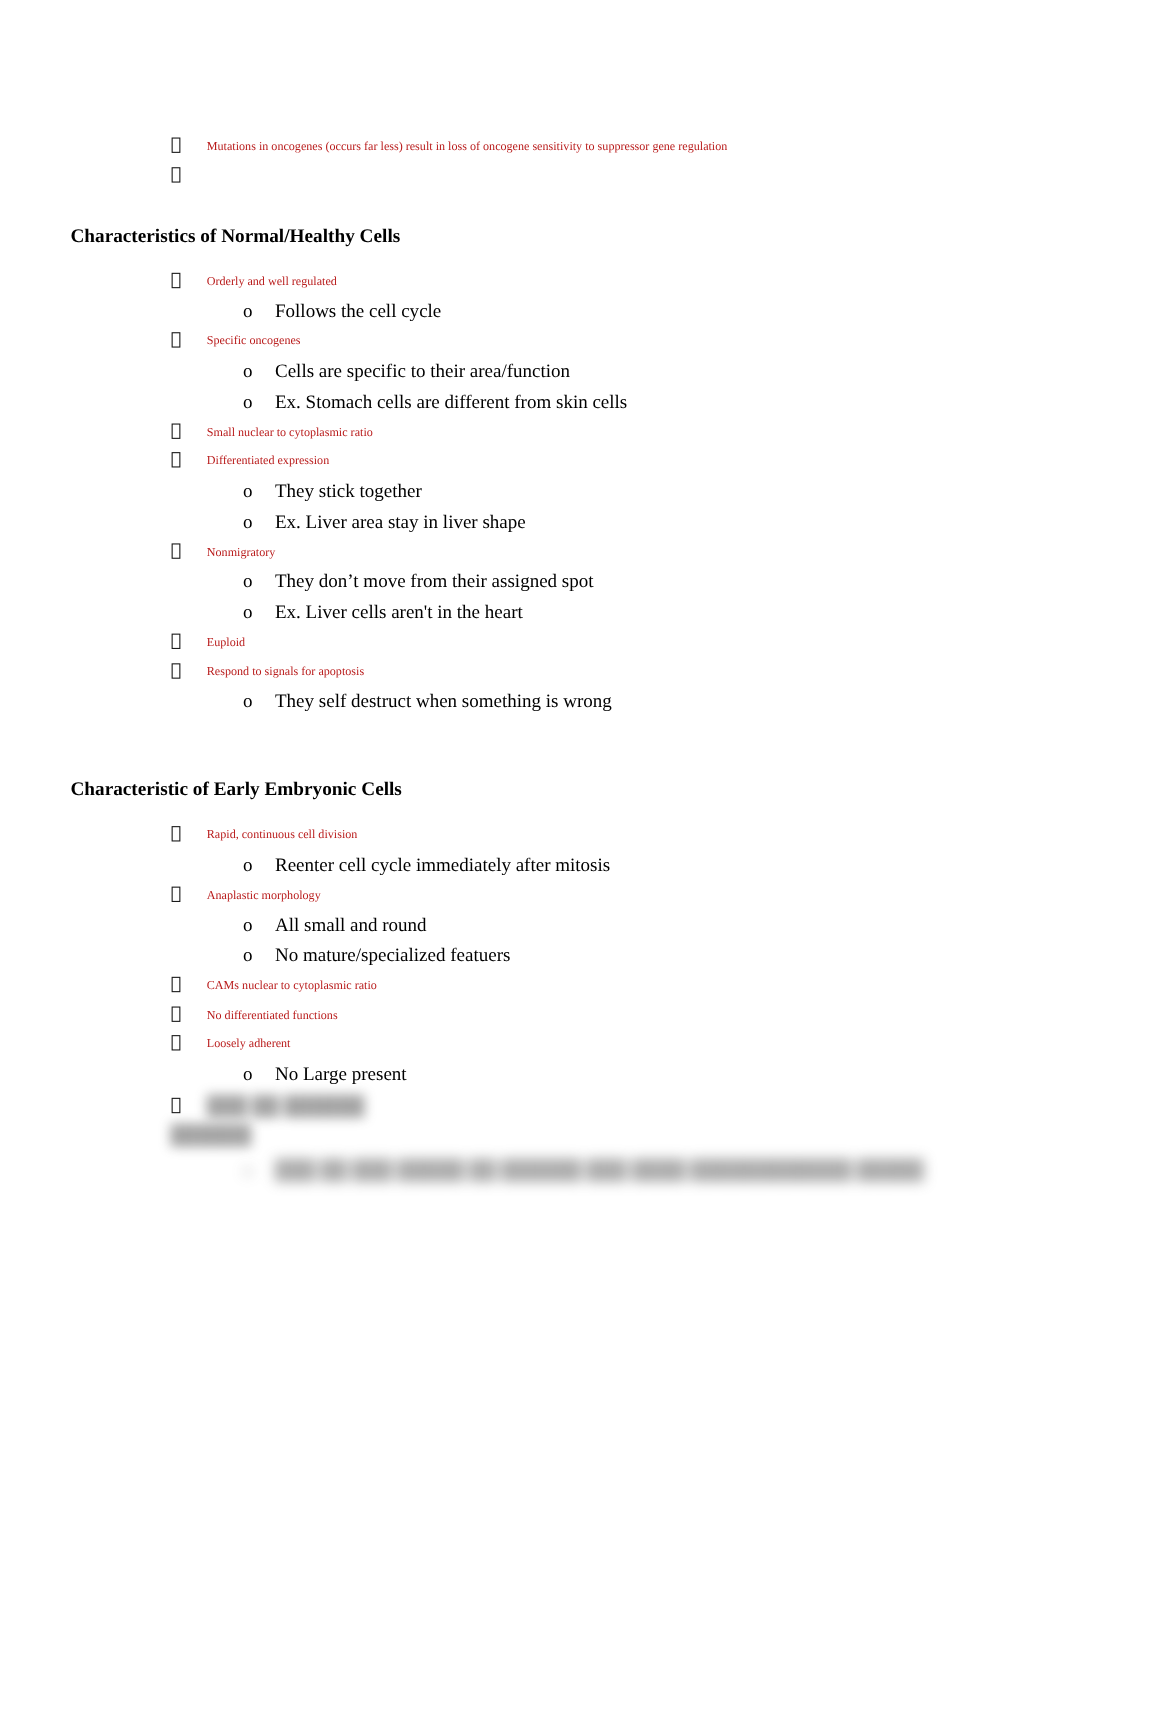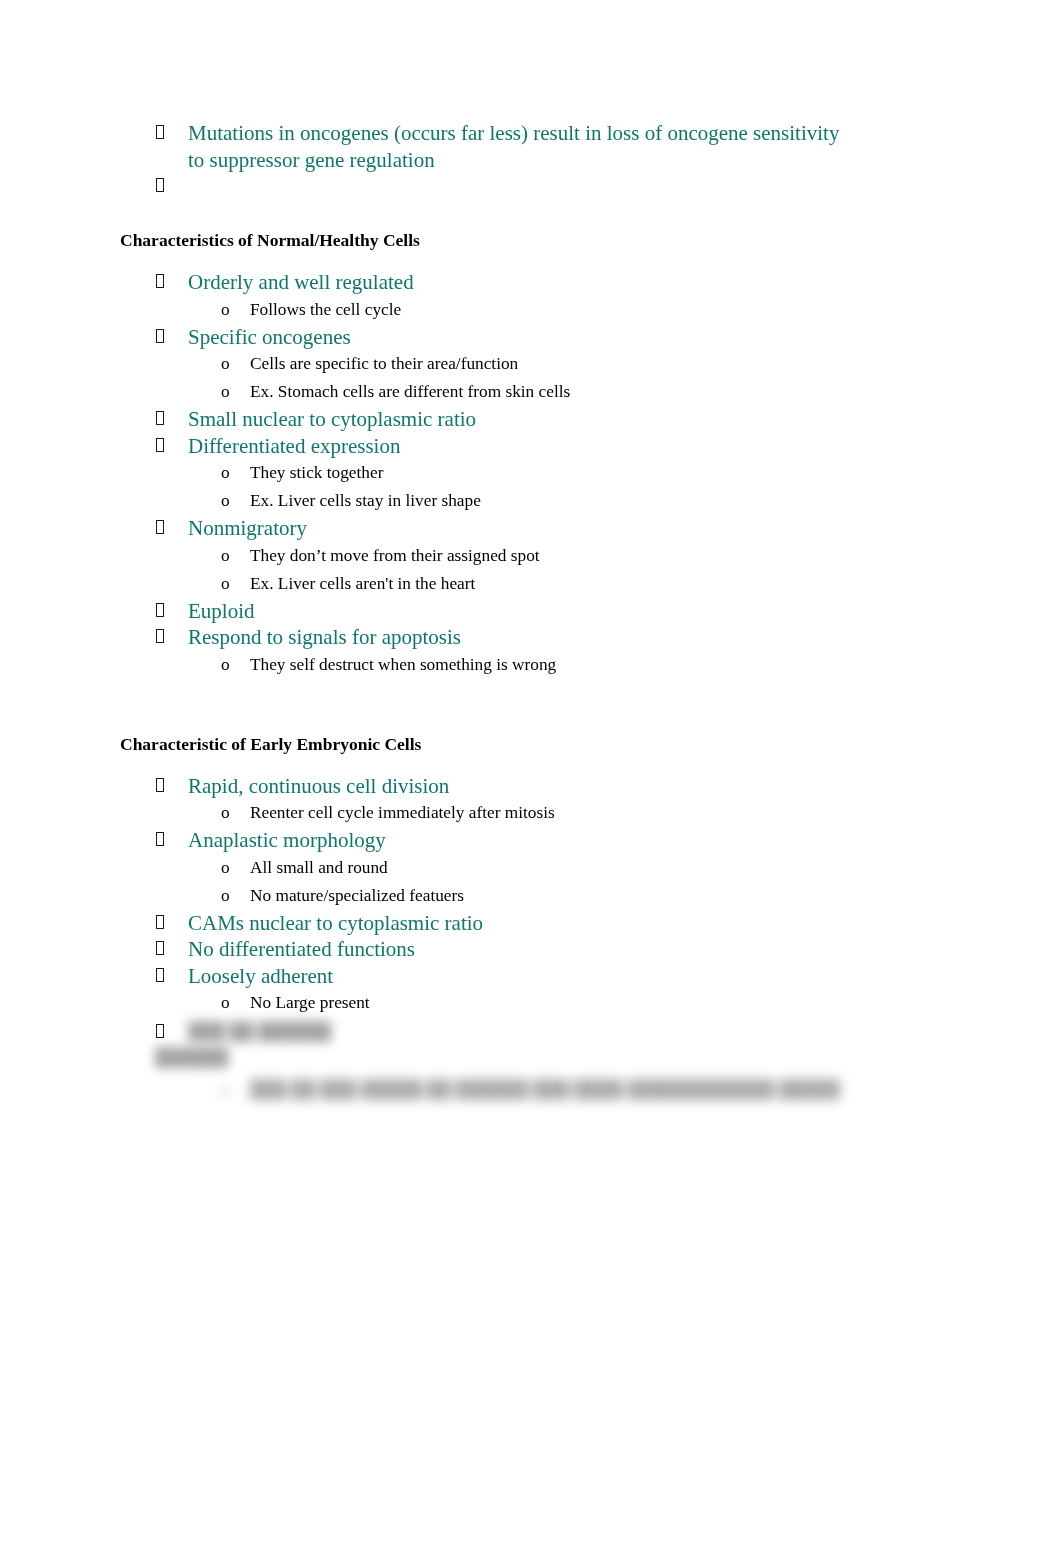--- a/index.html
+++ b/index.html
@@ -28,38 +28,38 @@
   }
 
   
   .heading {
     font-family: "Liberation Serif", "DejaVu Serif", serif;
     font-weight: bold;
     font-size: 17.5px;
     line-height: 22px;
     color: #000;
     margin: 0;
-    padding-left: 120px;
+    padding-left: 64px;
     white-space: pre;
   }
 
   
   ul.lvl1 {
     list-style: none;
     margin: 0;
     padding: 0;
   }
   li.b1 {
     position: relative;
     margin: 0;
     padding: 0 0 0 188px;
     padding-right: 204px;
-    font-size: 21px;
+    font-size: 11px;
     line-height: 26.5px;
-    color: #0f766e;
+    color: #b91c1c;
     text-align: left;
   }
   li.b1 > .marker {
     position: absolute;
     left: 155px;
     top: 0;
     width: 14px;
     height: 26.5px;
     display: block;
   }
@@ -219,21 +219,21 @@
           </span>
         <span>Differentiated expression</span>
       </li>
       <ul class="lvl2">
         <li class="b2">
           <span class="omark">o</span>
           <span>They stick together</span>
         </li>
         <li class="b2">
           <span class="omark">o</span>
-          <span>Ex. Liver cells stay in liver shape</span>
+          <span>Ex. Liver area stay in liver shape</span>
         </li>
       </ul>
 
       <li class="b1">
         <span class="marker">
             <span class="tofu"></span>
           </span>
         <span>Nonmigratory</span>
       </li>
       <ul class="lvl2">

